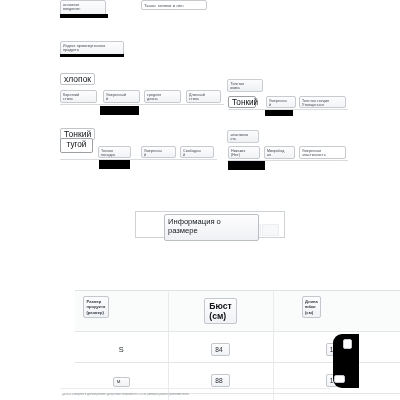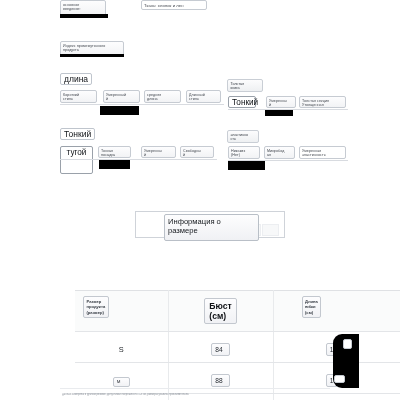--- a/index.html
+++ b/index.html
@@ -252,21 +252,21 @@
 <div class="chip" style="left:60px; top:0px; width:46px; height:16px;">основное
 введение:</div>
 <div class="blackbox" style="left:60px; top:14px; width:48px; height:4px;"></div>
 
 <div class="chip plain" style="left:141px; top:0px; width:66px; height:10px; font-size:4.1px; padding-top:2px;">Ткань: хлопок и лен</div>
 
 <div class="chip" style="left:60px; top:41px; width:64px; height:15px;">Индекс промежуточного
 продукта</div>
 <div class="blackbox" style="left:60px; top:54px; width:64px; height:3px;"></div>
 
-<div class="heading" style="left:60px; top:73px; height:12px;">длина</div>
+<div class="heading" style="left:60px; top:73px; height:12px;">хлопок</div>
 
 <div class="chip" style="left:60px; top:90px; width:37px; height:13px;">Короткий
 стиль</div>
 <div class="chip" style="left:103px; top:90px; width:37px; height:13px;">Умеренный
 й</div>
 <div class="chip" style="left:144px; top:90px; width:37px; height:13px;">средняя
 длина</div>
 <div class="chip" style="left:186px; top:90px; width:35px; height:13px;">Длинный
 стиль</div>
 <div class="optionrow-rule" style="left:60px; top:104px; width:164px;"></div>
@@ -278,21 +278,21 @@
 <div class="pill-selected" style="left:228px; top:96px; width:28px; height:12px;">Тонкий</div>
 <div class="chip" style="left:266px; top:96px; width:30px; height:12px;">Умеренны
 й</div>
 <div class="chip" style="left:299px; top:96px; width:47px; height:12px;">Толстая секция
 Утолщенная</div>
 <div class="optionrow-rule" style="left:228px; top:109px; width:120px;"></div>
 <div class="blackbox" style="left:265px; top:110px; width:28px; height:6px;"></div>
 
 <div class="heading" style="left:60px; top:128px; height:12px;">Тонкий</div>
 
-<div class="pill-selected" style="left:60px; top:146px; width:33px; height:28px;">тугой</div>
+<div class="pill-selected" style="left:60px; top:138px; width:33px; height:15px;">тугой</div>
 <div class="chip" style="left:98px; top:146px; width:33px; height:12px;">Тонкая
 посадка</div>
 <div class="chip" style="left:141px; top:146px; width:35px; height:12px;">Умеренны
 й</div>
 <div class="chip" style="left:180px; top:146px; width:34px; height:12px;">Свободны
 й</div>
 <div class="optionrow-rule" style="left:60px; top:159px; width:157px;"></div>
 <div class="blackbox" style="left:99px; top:160px; width:31px; height:9px;"></div>
 
 <div class="grouplabel" style="left:227px; top:130px; width:32px; height:13px;">эластично

